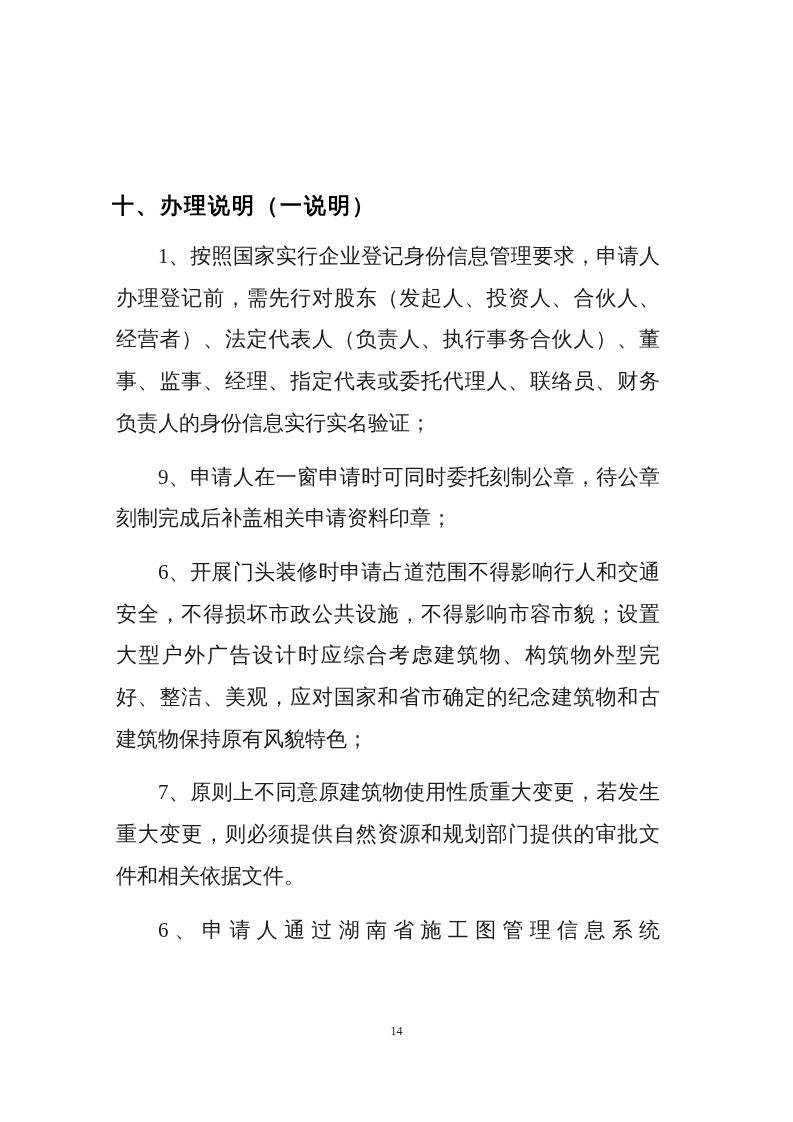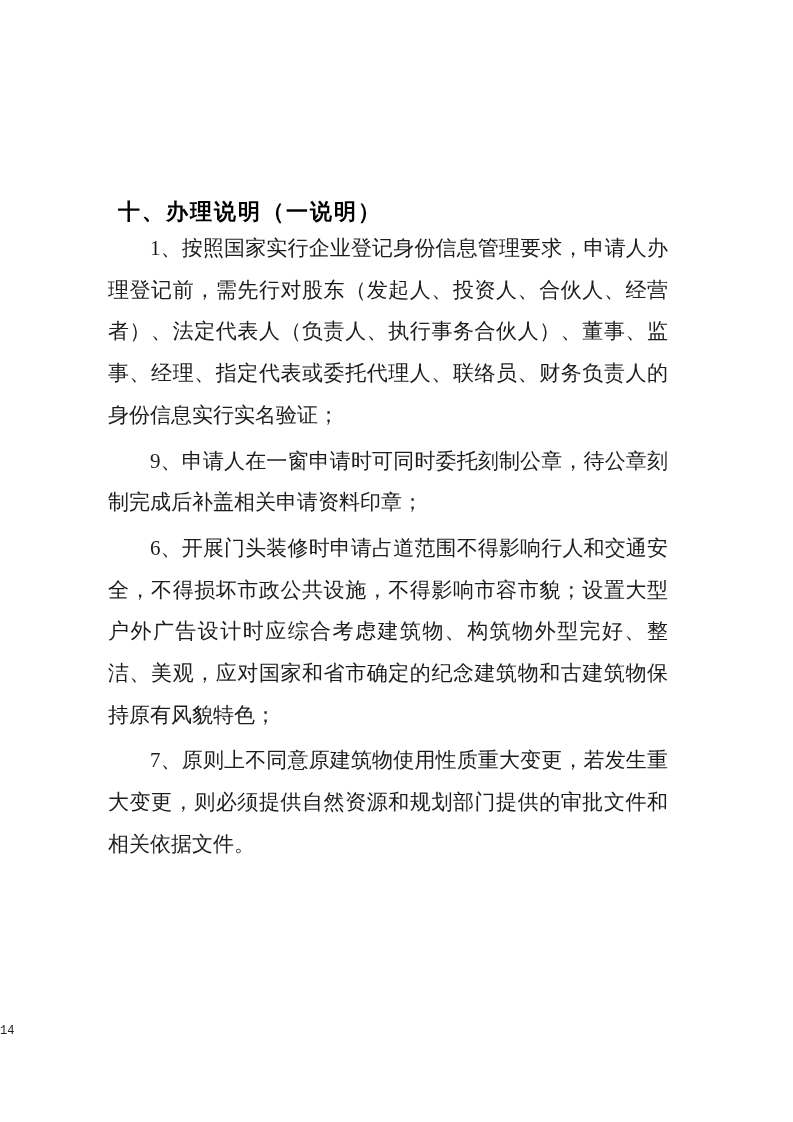--- a/index.html
+++ b/index.html
@@ -13,67 +13,68 @@
     height: 1122px;
     background: #ffffff;
     overflow: hidden;
     color: #1c1c1c;
   }
   .section-heading {
     position: absolute;
     left: 104px;
     top: 183px;
     width: 568px;
-    margin: 14px;
+    margin: 8px;
     font-family: "Liberation Sans", "DejaVu Sans", sans-serif;
     font-size: 22px;
     font-weight: bold;
     letter-spacing: 2px;
     color: #000000;
     white-space: nowrap;
   }
   .doc-body {
     position: absolute;
     left: 104px;
     top: 224px;
     width: 568px;
     font-family: "Liberation Serif", "DejaVu Serif", serif;
     font-size: 21px;
     line-height: 41.7px;
     color: #1c1c1c;
     text-align: justify;
     text-justify: inter-character;
   }
   .doc-body p {
-    margin: 4px;
+    margin: 12px;
     text-indent: 2em;
   }
   .doc-body p.justify-all {
     text-align-last: justify;
   }
   .page-footer {
     position: absolute;
     left: 0;
     top: 1024px;
     width: 100%;
-    text-align: left;
-    font-family: Liberation Mono, monospace;
+    text-align: center;
+    font-family: Liberation Serif, serif;
     font-size: 12px;
     color: #1c1c1c;
   }
 </style>
 </head>
 <body>
 
 <div class="page">
 
   <h1 class="section-heading">十、办理说明（一说明）</h1>
 
   <div class="doc-body">
     <p>1、按照国家实行企业登记身份信息管理要求，申请人办理登记前，需先行对股东（发起人、投资人、合伙人、经营者）、法定代表人（负责人、执行事务合伙人）、董事、监事、经理、指定代表或委托代理人、联络员、财务负责人的身份信息实行实名验证；</p>
     <p>9、申请人在一窗申请时可同时委托刻制公章，待公章刻制完成后补盖相关申请资料印章；</p>
     <p>6、开展门头装修时申请占道范围不得影响行人和交通安全，不得损坏市政公共设施，不得影响市容市貌；设置大型户外广告设计时应综合考虑建筑物、构筑物外型完好、整洁、美观，应对国家和省市确定的纪念建筑物和古建筑物保持原有风貌特色；</p>
     <p>7、原则上不同意原建筑物使用性质重大变更，若发生重大变更，则必须提供自然资源和规划部门提供的审批文件和相关依据文件。</p>
+    <p class="justify-all">6、申请人通过湖南省施工图管理信息系统</p>
   </div>
 
   <div class="page-footer">14</div>
 
 </div>
 
 </body></html>

